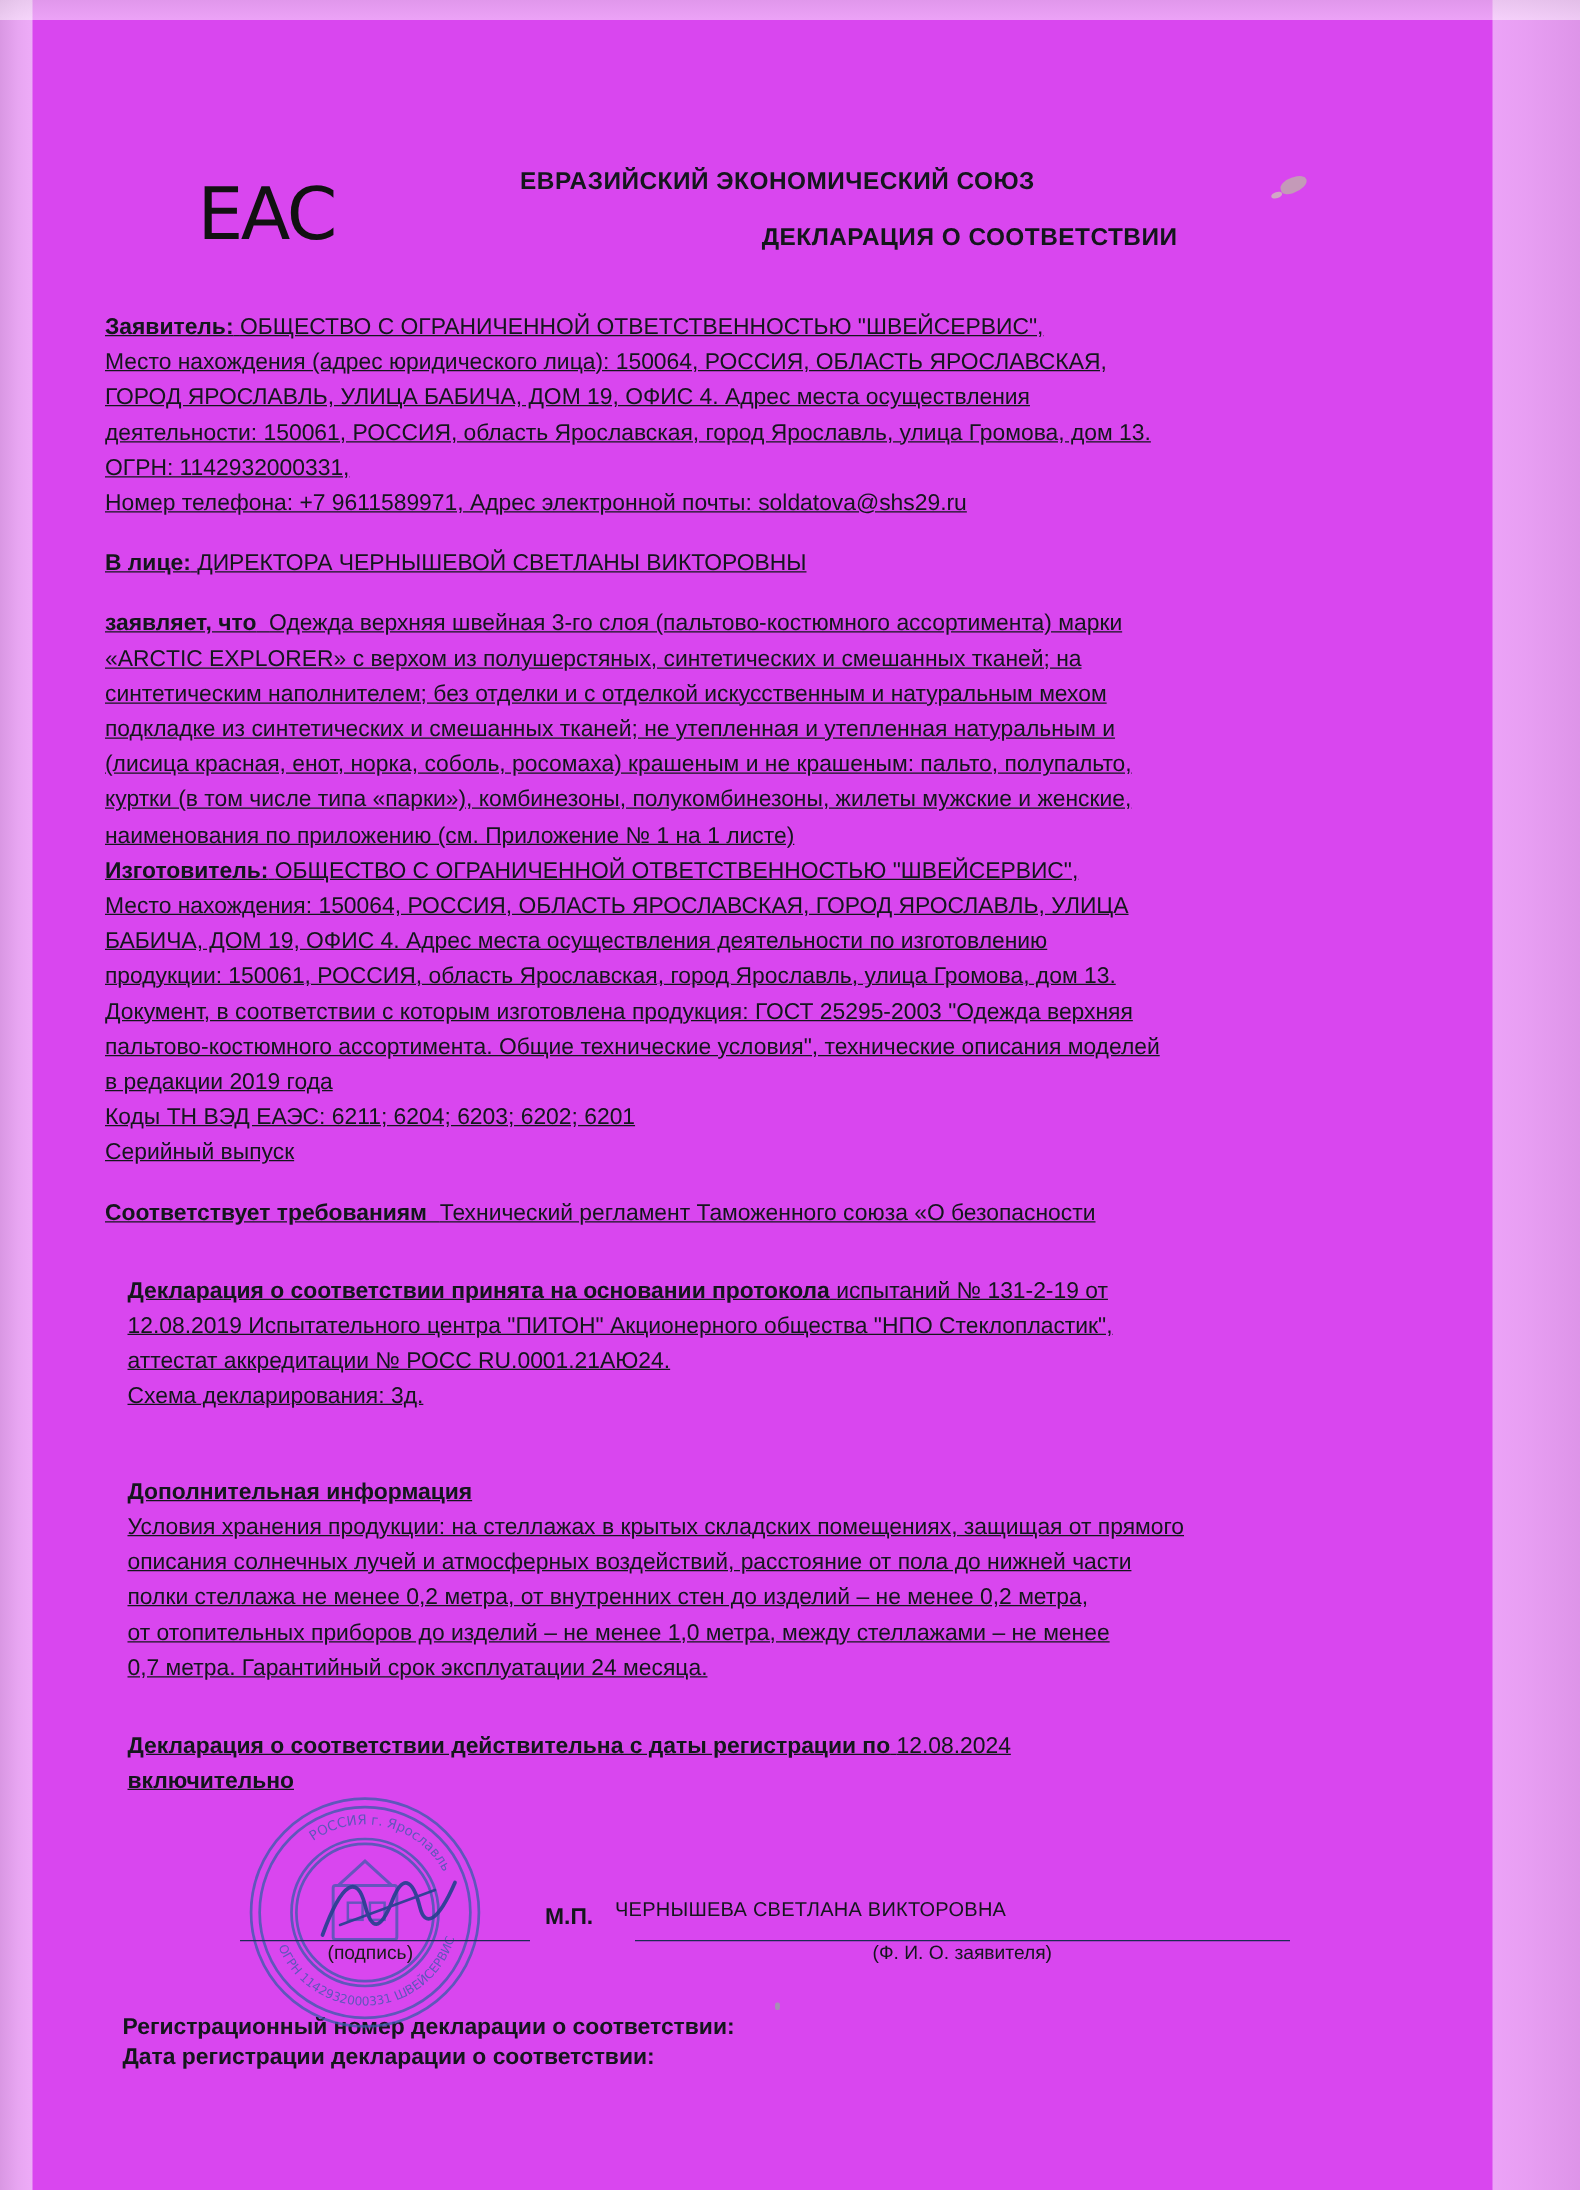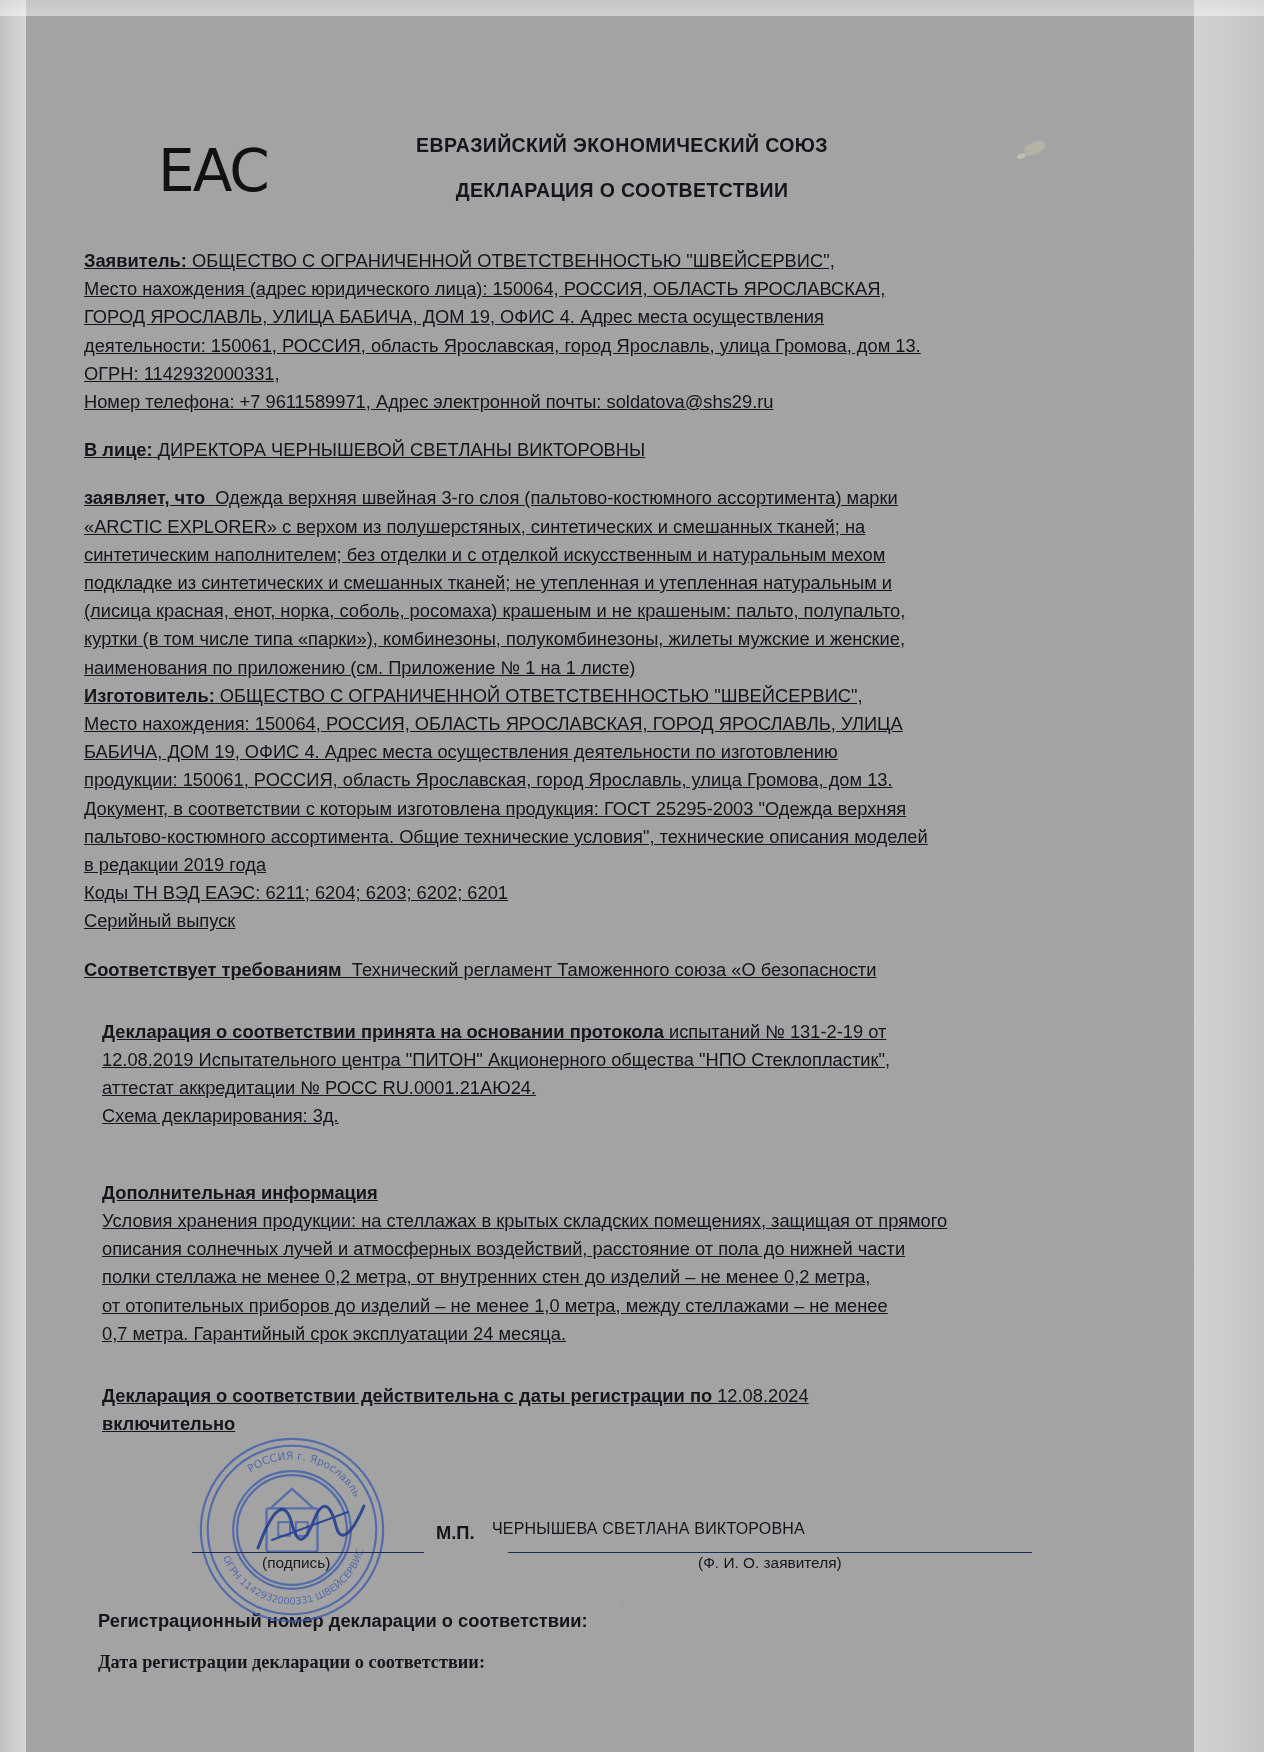--- a/index.html
+++ b/index.html
@@ -9,21 +9,21 @@
   }
   body {
     font-family: "Liberation Sans", sans-serif;
     color: #14161c;
   }
   .page {
     position: relative;
     width: 1264px;
     height: 1752px;
     margin: 0 auto;
-    background: #a3a3a3;
+    background: #d946ef;
     overflow: hidden;
   }
   
   .scan-edge-left {
     position: absolute;
     left: 0; top: 0; bottom: 0;
     width: 26px;
     background: linear-gradient(to right, #d9d9d9 0%, #f3f3f3 55%, #ffffff 100%);
     opacity: .55;
   }
@@ -76,20 +76,21 @@
     font-size: 19.5px;
     font-weight: 700;
     letter-spacing: .4px;
     margin-top: 22px;
   }
   .header-subtitle {
     font-size: 19.5px;
     font-weight: 700;
     letter-spacing: .4px;
     margin-top: 22px;
+    text-align: right;
   }
   .smudge {
     position: absolute;
     left: 940px;
     top: 8px;
     width: 22px;
     height: 12px;
     background: #bdb6a6;
     border-radius: 50% 40% 60% 35%;
     opacity: .75;
@@ -195,21 +196,21 @@
     top: 100px;
     font-size: 15.4px;
   }
 
   .footer-line {
     font-size: 18.3px;
     font-weight: 700;
     margin-top: 6px;
     padding-left: 14px;
   }
-  .footer-line.second { margin-top: 20px; font-family: Liberation Serif, serif; }
+  .footer-line.second { margin-top: 2px; }
 
   .dot-artifact {
     position: absolute;
     left: 620px;
     top: 1602px;
     width: 4px;
     height: 6px;
     background: #9aa0a8;
     border-radius: 40%;
     opacity: .8;

